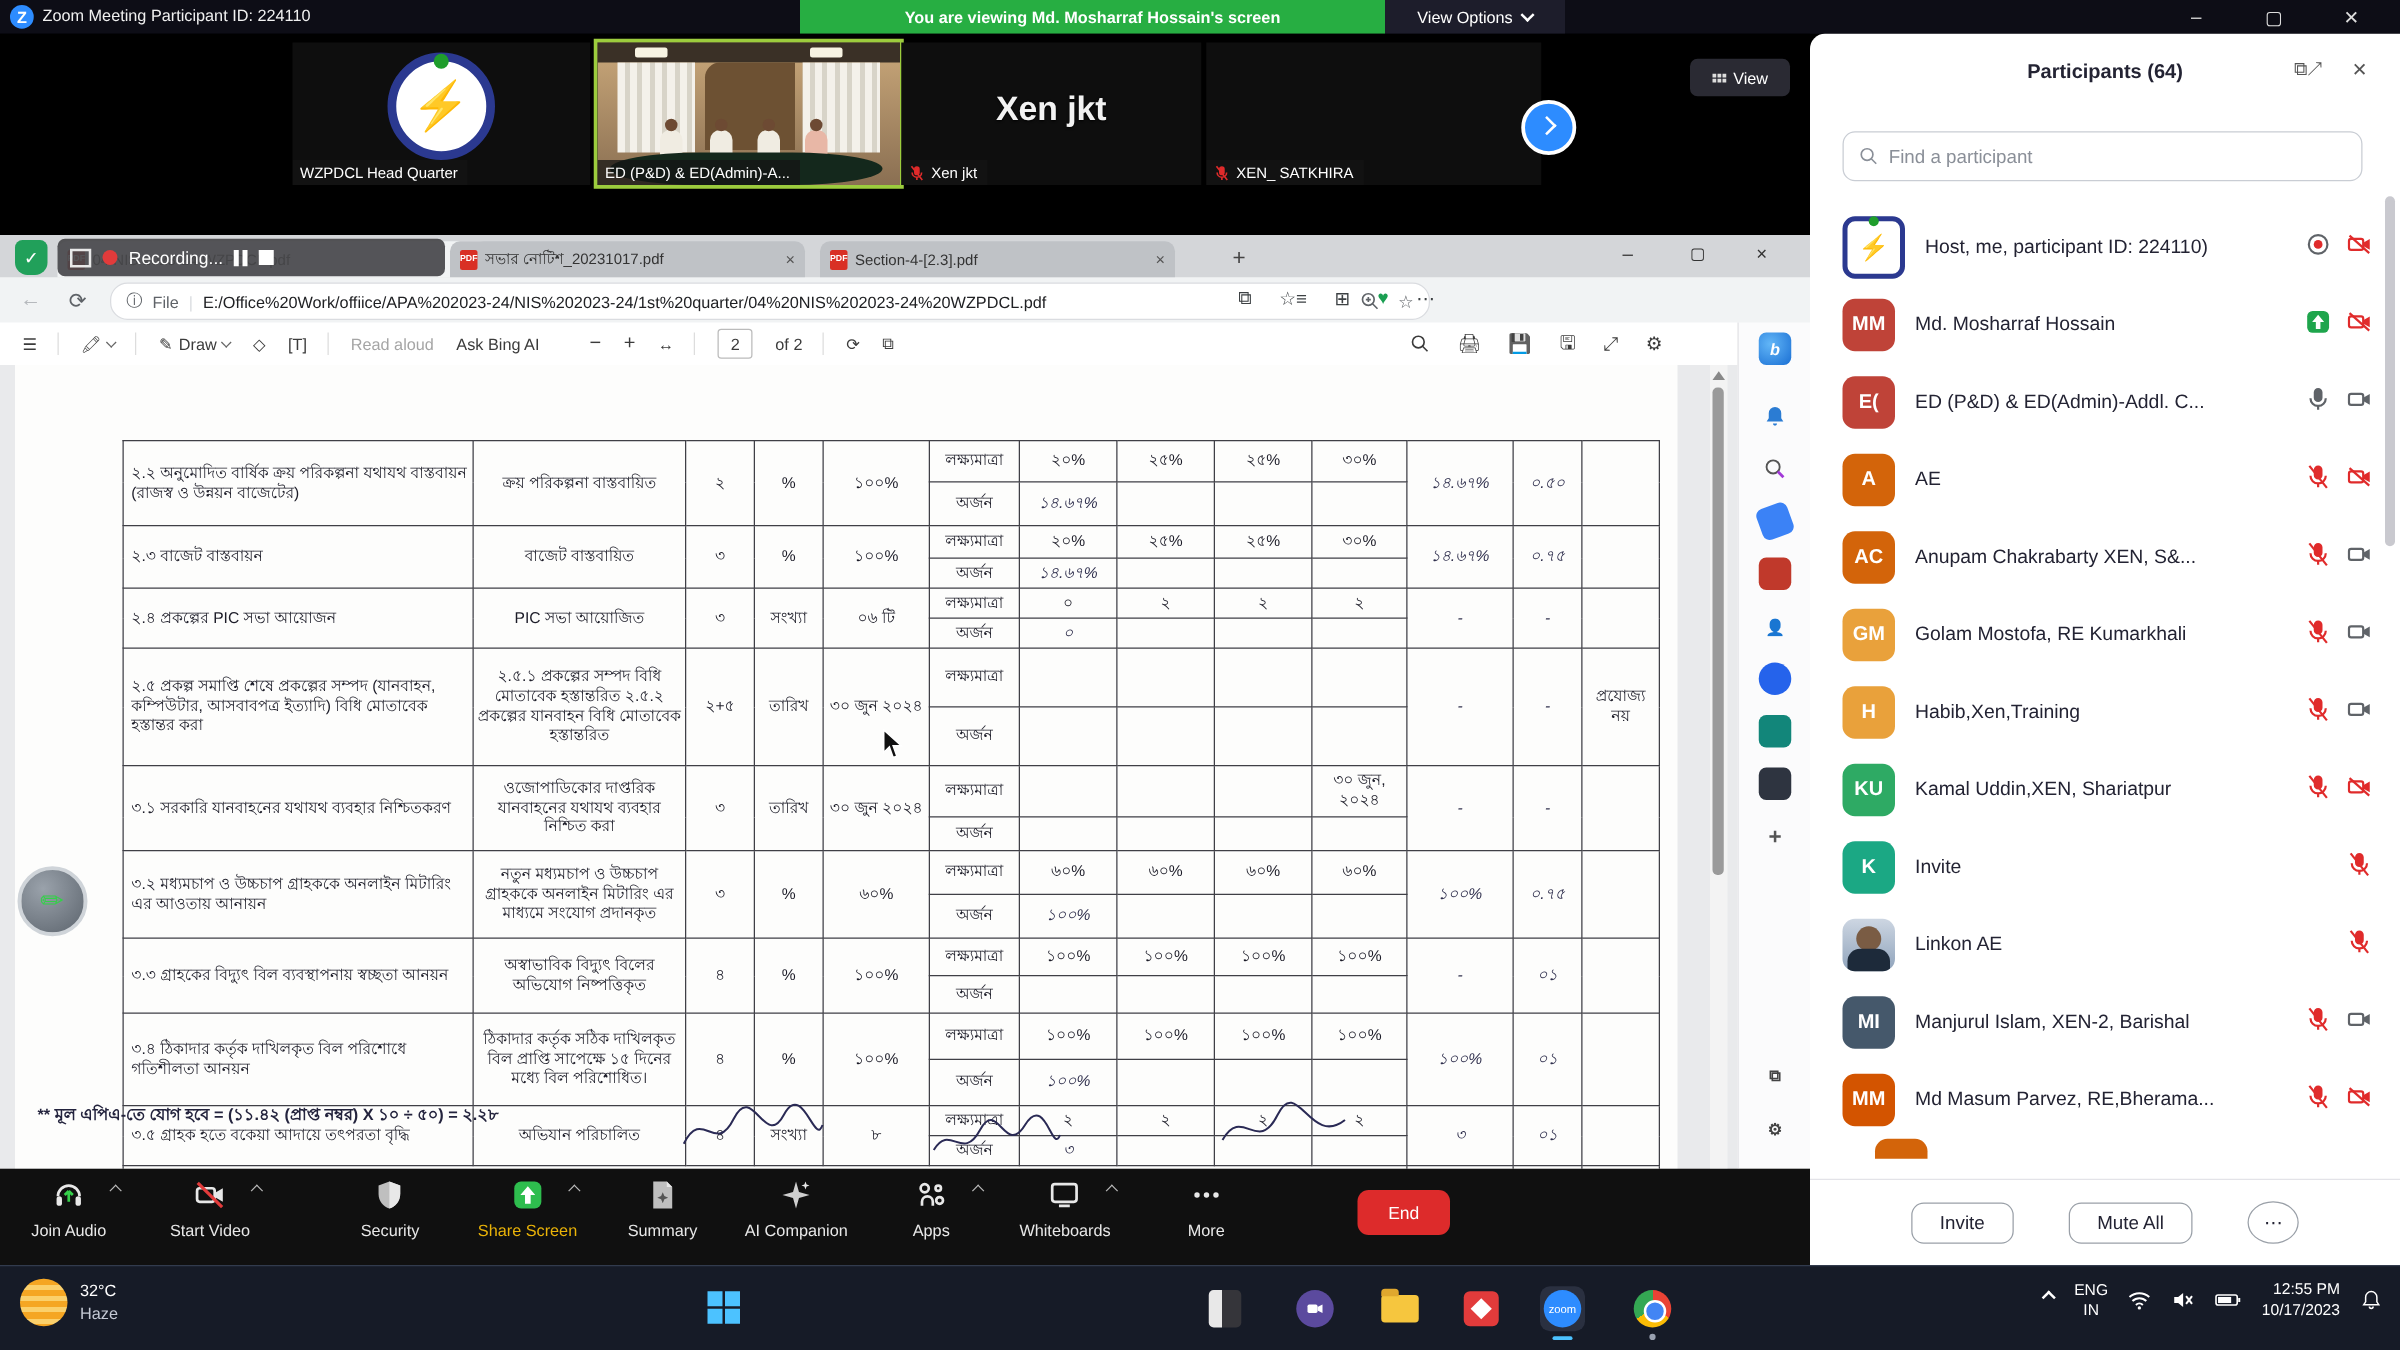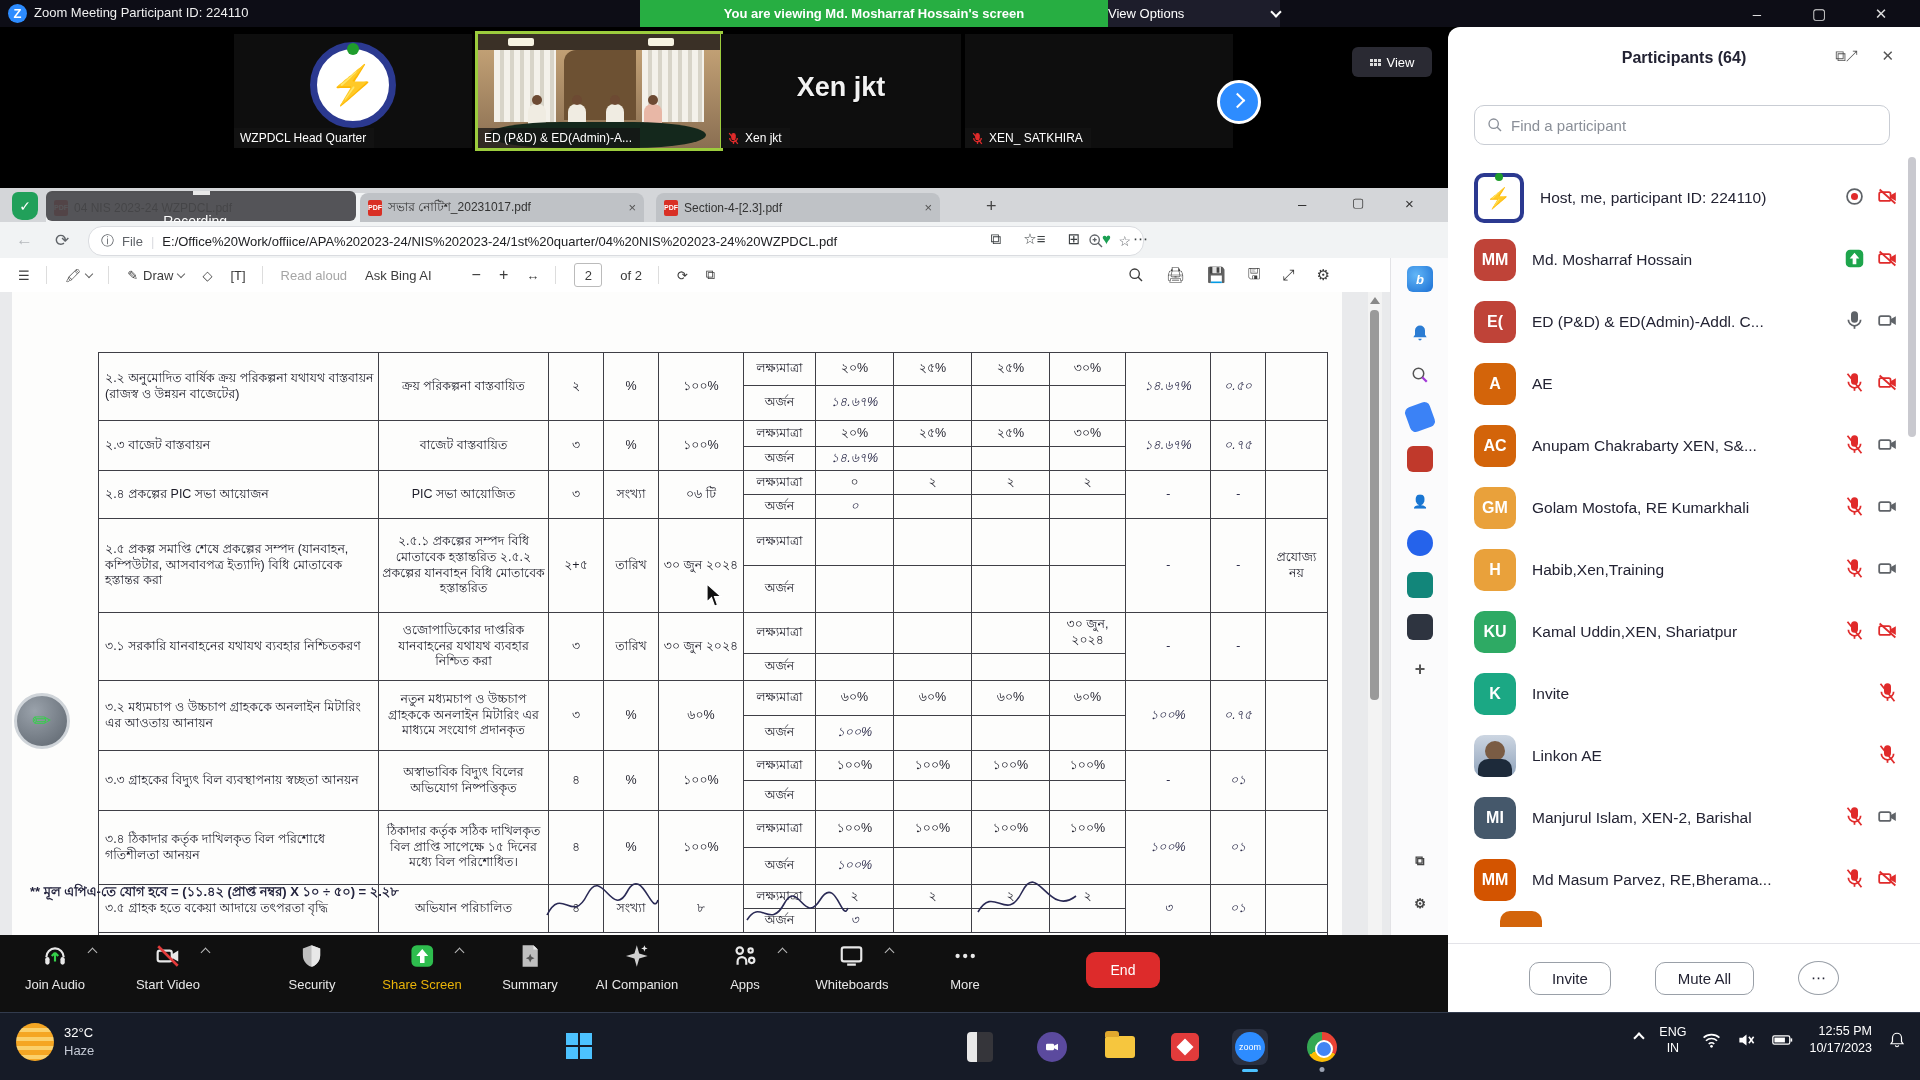--- a/index.html
+++ b/index.html
@@ -6,22 +6,22 @@
   .screen{position:relative;width:1920px;height:1080px;overflow:hidden;
     font-family:"Liberation Sans",sans-serif;background:#000;color:#222;}
 
   
   .topbar{position:absolute;left:0;top:0;width:1920px;height:27px;background:#0d0d16;display:flex;align-items:center;}
   .z-logo{position:absolute;left:8px;top:4px;width:19px;height:19px;border-radius:50%;background:#2d8cff;color:#fff;
     font-weight:bold;font-size:13px;display:flex;align-items:center;justify-content:center;}
   .topbar-title{position:absolute;left:34px;top:5px;color:#f0f0f0;font-size:13px;}
   .banner{position:absolute;left:640px;top:0;width:468px;height:27px;background:#27ae42;color:#fff;font-weight:bold;
     font-size:13px;display:flex;align-items:center;justify-content:center;}
-  .view-options{position:absolute;left:1108px;top:0;width:172px;height:27px;background:#1d1d2b;color:#fff;font-size:13px;
-    display:flex;align-items:center;justify-content:space-between;gap:8px;}
+  .view-options{position:absolute;left:1108px;top:0;width:144px;height:27px;background:#1d1d2b;color:#fff;font-size:13px;
+    display:flex;align-items:center;justify-content:center;gap:8px;}
   .chev{display:inline-block;width:6px;height:6px;border-right:2px solid currentColor;border-bottom:2px solid currentColor;transform:rotate(45deg);margin-top:-3px;}
   .win-ctl{position:absolute;top:0;height:27px;width:46px;color:#ddd;display:flex;align-items:center;justify-content:center;font-size:15px;}
 
   
   .strip{position:absolute;left:0;top:27px;width:1448px;height:161px;background:#000;}
   .tile{position:absolute;top:7px;height:114px;background:#0e0e0e;overflow:hidden;}
   .tile-label{position:absolute;left:0;bottom:0;background:rgba(20,20,20,.75);color:#fff;font-size:12px;
     padding:3px 8px 3px 6px;display:flex;align-items:center;gap:5px;max-width:95%;white-space:nowrap;}
   .center-name{position:absolute;left:0;top:38px;width:100%;text-align:center;color:#f2f2f2;font-size:27px;font-weight:bold;
     text-shadow:0 1px 2px #000;}
@@ -51,21 +51,21 @@
   .tabbar{position:absolute;left:0;top:0;width:100%;height:34px;background:#d4d6d9;}
   .tab{position:absolute;top:5px;height:29px;background:#bfc2c6;border-radius:8px 8px 0 0;display:flex;align-items:center;
     padding:0 8px;font-size:12px;color:#333;gap:6px;white-space:nowrap;overflow:hidden;}
   .tab.active{background:#f1f3f4;}
   .pdf-ico{width:14px;height:16px;background:#d93025;border-radius:2px;color:#fff;font-size:7px;font-weight:bold;
     display:flex;align-items:center;justify-content:center;flex:0 0 auto;}
   .tab-x{margin-left:4px;color:#555;font-size:13px;}
   .shield{position:absolute;left:12px;top:4px;width:26px;height:28px;background:#21a05a;border-radius:6px 6px 10px 10px;
     color:#fff;display:flex;align-items:center;justify-content:center;font-size:14px;}
   .rec-pill{position:absolute;left:46px;top:3px;width:290px;height:30px;background:rgba(70,70,74,.92);border-radius:6px;
-    display:flex;align-items:center;gap:9px;padding:0 10px;color:#fff;font-size:14px;flex-direction:column;}
+    display:flex;align-items:center;gap:9px;padding:0 10px;color:#fff;font-size:14px;}
   .rec-dot{width:12px;height:12px;border-radius:50%;background:#e23b3b;}
   .win-ico{width:13px;height:11px;border:2px solid #e8e8e8;}
   .pause-ico{display:flex;gap:3px;}
   .pause-ico i{width:4px;height:13px;background:#fff;}
   .stop-ico{width:12px;height:12px;background:#fff;}
   .addrbar{position:absolute;left:0;top:34px;width:100%;height:36px;background:#f1f3f4;display:flex;align-items:center;}
   .nav-ico{font-size:17px;color:#5f6368;margin-left:16px;}
   .nav-ico.dis{color:#b6b9bd;}
   .addr-pill{position:absolute;left:88px;top:4px;width:1030px;height:28px;background:#fff;border:1px solid #dadce0;
     border-radius:14px;display:flex;align-items:center;font-size:13px;color:#202124;padding:0 12px;gap:8px;}

